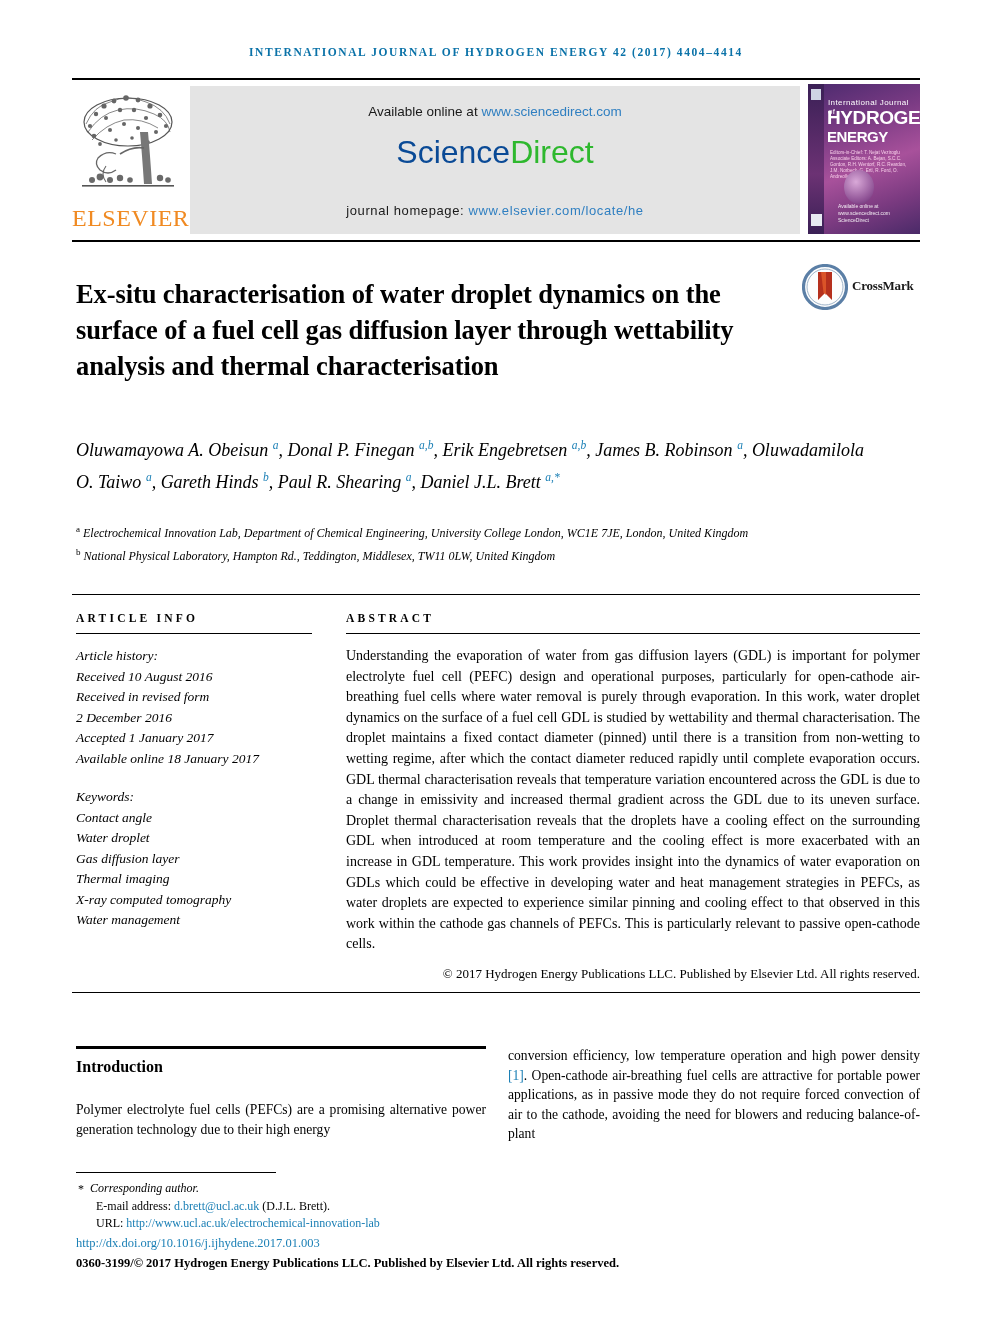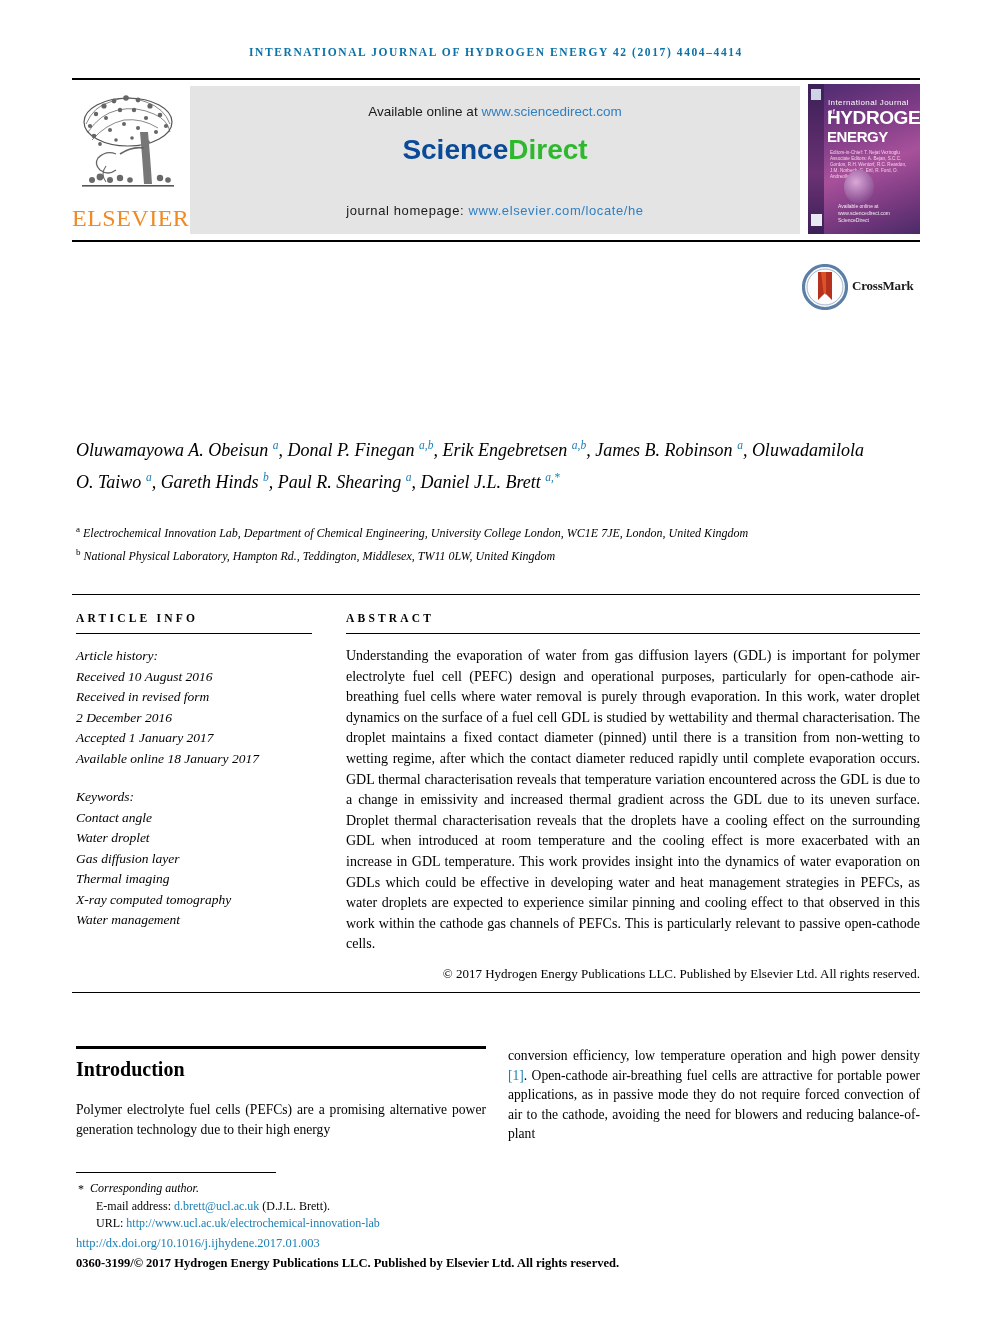--- a/index.html
+++ b/index.html
@@ -89,22 +89,22 @@
     font-size: 13.5px;
     color: #1a1a1a;
   }
   .sd-available .lnk { color: #2f7fc1; }
   .sd-title {
     position: absolute;
     left: 0; top: 48px;
     width: 610px;
     text-align: center;
     font-family: "Liberation Sans", sans-serif;
-    font-size: 28px;
-    font-weight: bold;
+    font-size: 32px;
+    font-weight: normal;
   }
   .sd-science { color: #0a4a96; }
   .sd-direct  { color: #2eb82e; }
   .sd-home {
     position: absolute;
     left: 0; bottom: 16px;
     width: 610px;
     text-align: center;
     font-family: "Liberation Sans", sans-serif;
     font-size: 13px;
@@ -328,21 +328,21 @@
     position: absolute;
     left: 76px; top: 1046px;
     width: 410px;
     height: 3px;
     background: #000000;
   }
   .intro-head {
     position: absolute;
     left: 76px; top: 1058px;
     font-family: "Liberation Serif", serif;
-    font-size: 20px;
+    font-size: 16px;
     font-weight: bold;
   }
   .col-left {
     position: absolute;
     left: 76px; top: 1100px;
     width: 410px;
     font-family: "Liberation Serif", serif;
     font-size: 13.6px;
     line-height: 19.6px;
     text-align: justify;
@@ -479,20 +479,21 @@
       <div class="cover-ij">International Journal of</div>
       <div class="cover-h1">HYDROGEN</div>
       <div class="cover-h2">ENERGY</div>
       <div class="cover-eds">Editors-in-Chief: T. Nejat Veziroglu  Associate Editors: A. Bejan, S.C.C. Gordon, R.H. Wentorf, R.C. Reardon, J.M. Norbeck, G. Ertl, R. Ford, O. Andreolle</div>
       <div class="cover-orb"></div>
       <div class="cover-sd">Available online at www.sciencedirect.com  ScienceDirect</div>
     </div>
   </div>
   <div class="rule-mast-bottom"></div>
 
+  <h1 class="title">Ex-situ characterisation of water droplet dynamics on the surface of a fuel cell gas diffusion layer through wettability analysis and thermal characterisation</h1>
 
   <div class="crossmark">
     <svg class="cm-ring" viewBox="0 0 46 46">
       <circle cx="23" cy="23" r="21.5" fill="#ffffff" stroke="#5b7fa6" stroke-width="3.2"></circle>
       <circle cx="23" cy="23" r="18" fill="#fdfdfd" stroke="#9fb4c9" stroke-width="1"></circle>
       <path d="M16 8 H30 V36 L23 29 L16 36 Z" fill="#b5301d"></path>
       <path d="M19 8 H24 V31 L21.5 28.5 Z" fill="#e05a2a" opacity="0.85"></path>
     </svg>
     <div class="cm-label">CrossMark</div>
   </div>

